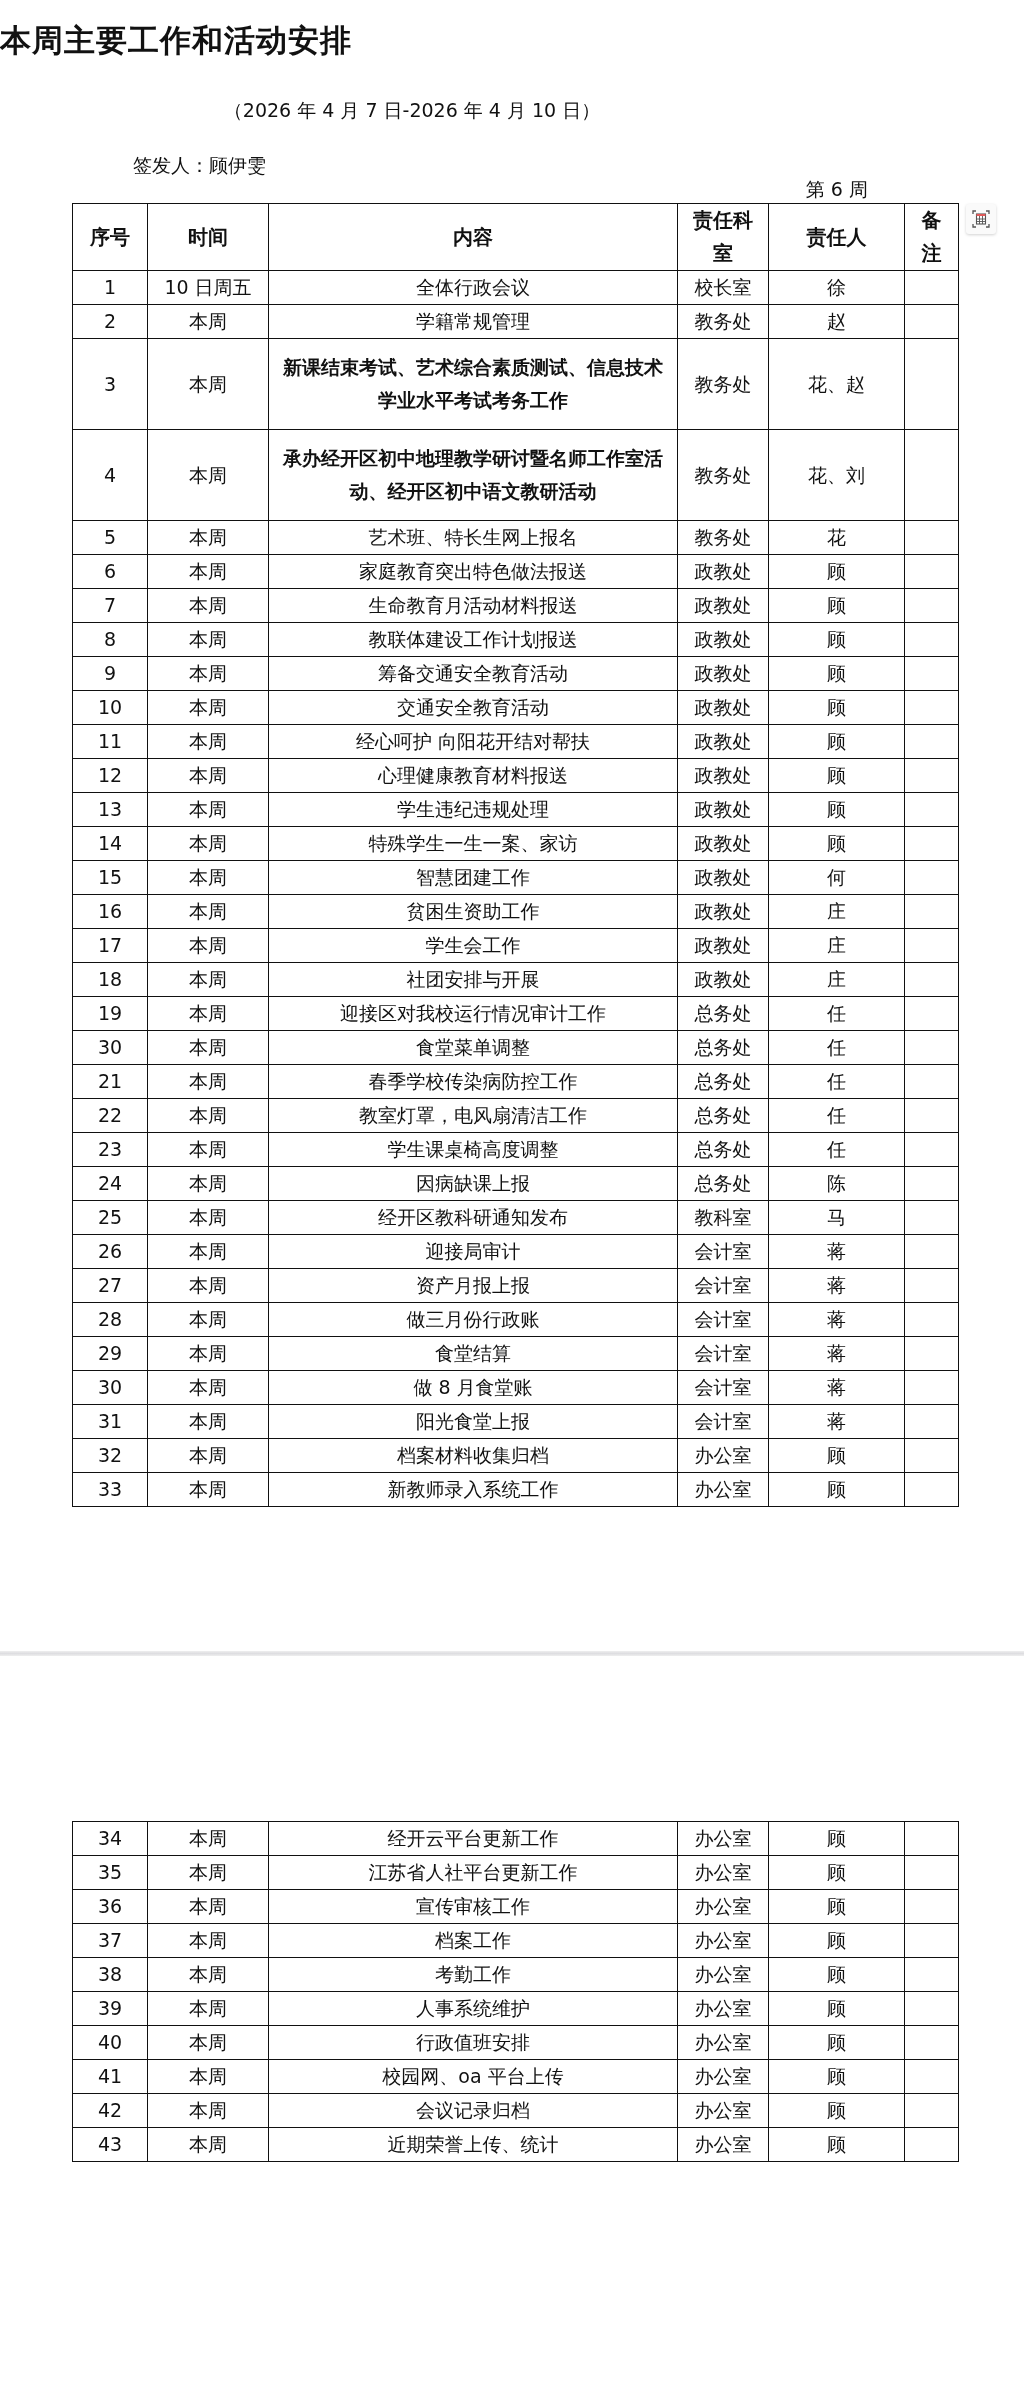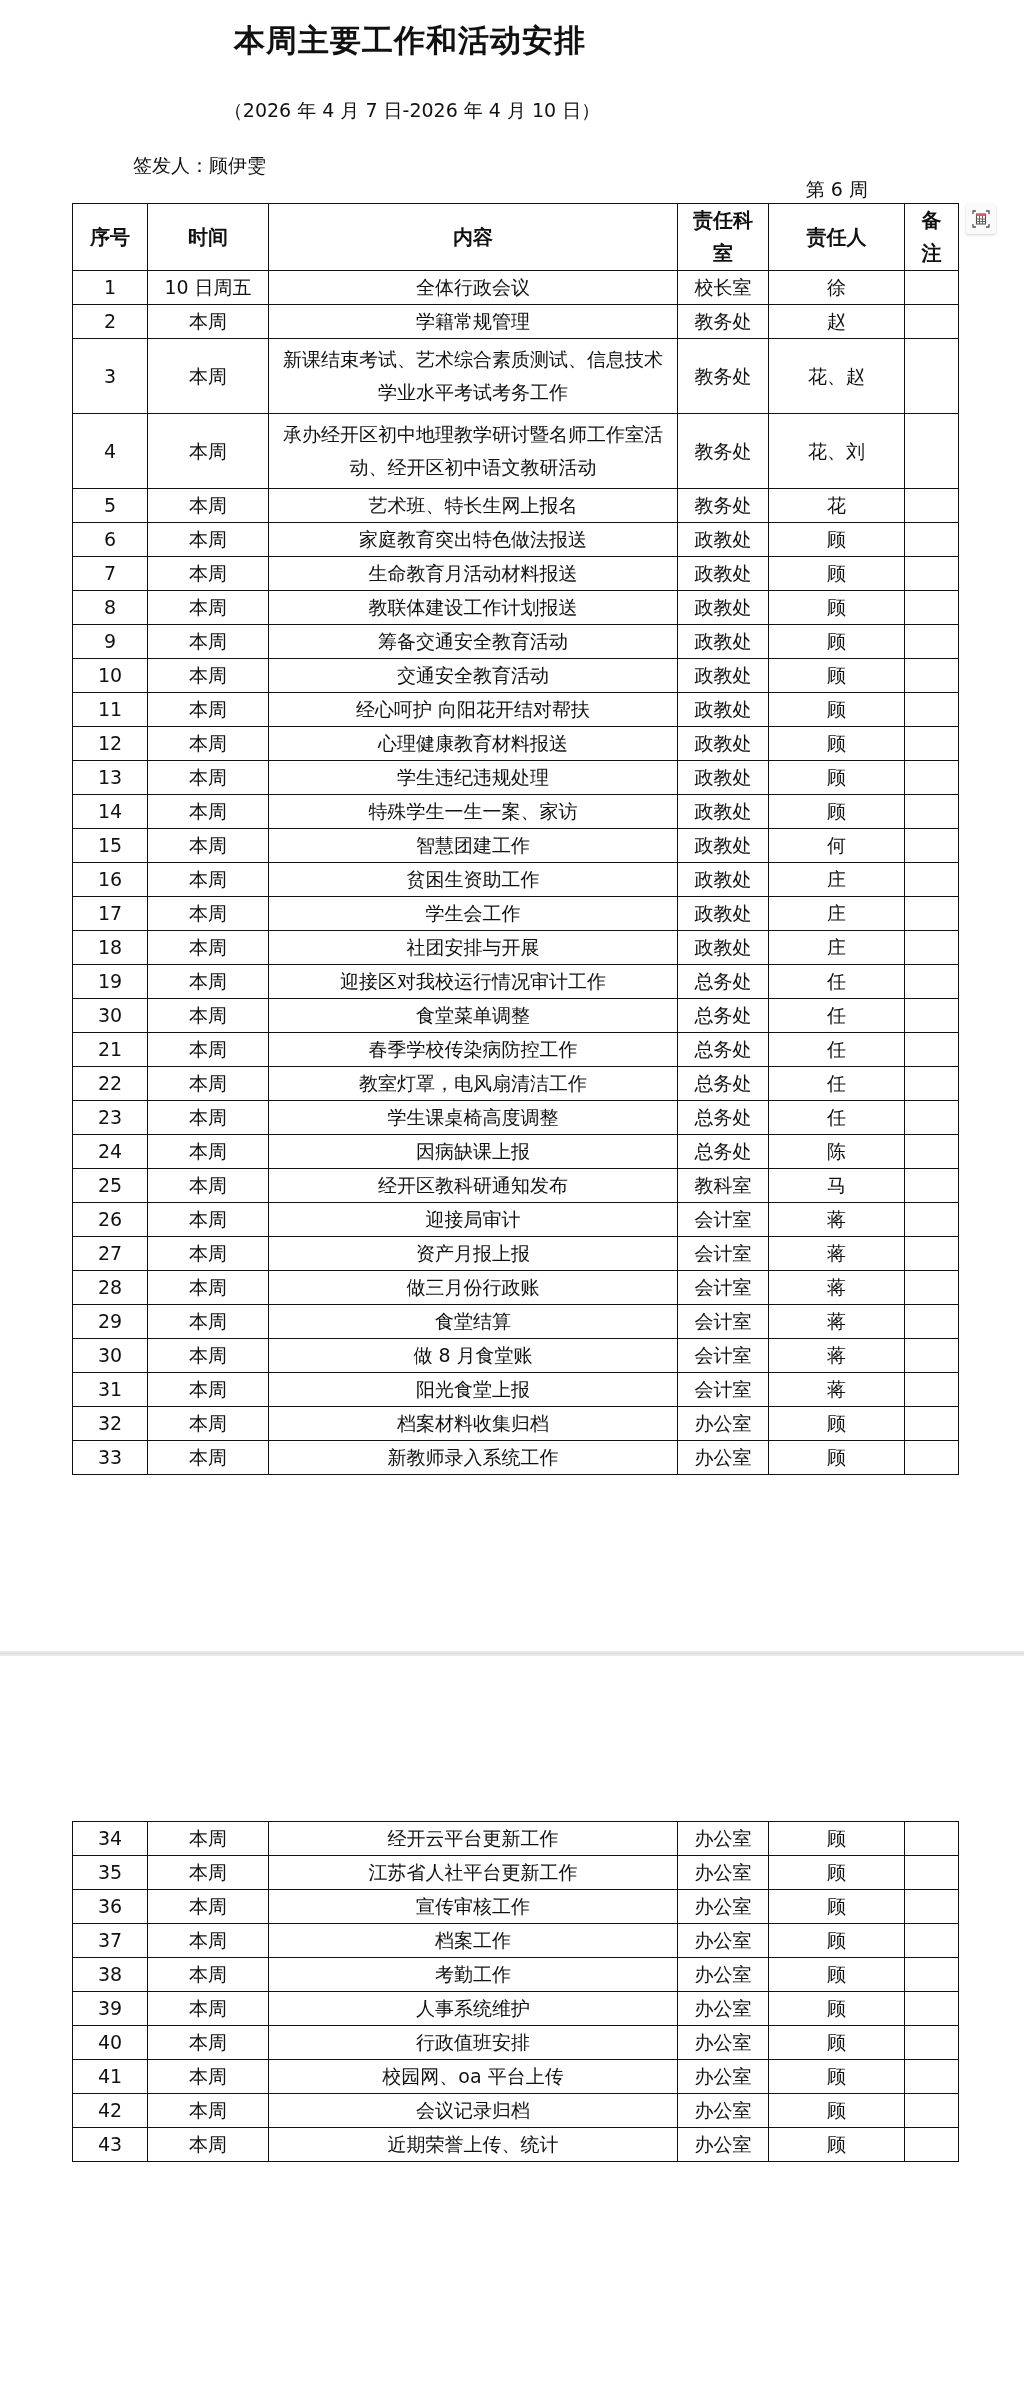--- a/index.html
+++ b/index.html
@@ -29,21 +29,20 @@
       top: 1651px;
       width: 1024px;
       height: 5px;
       background: linear-gradient(#eeeeef, #dedee1 50%, #eeeeef);
     }
     .doc-title {
       position: absolute;
       top: 18px;
       left: 0;
       width: 820px;
-      text-align: center;
       font-size: 31px;
       font-weight: bold;
       letter-spacing: 1px;
       line-height: 44px;
     }
     .doc-subtitle {
       position: absolute;
       top: 96px;
       left: 0;
       width: 824px;
@@ -85,22 +84,23 @@
       font-weight: bold;
       font-size: 20px;
       height: 66px;
     }
     table.sched th.wrap, table.sched td.wrap {
       white-space: normal;
       line-height: 33px;
     }
     table.sched tr.tall td { height: 66px; }
     table.sched td.content.wrap {
-      padding: 4px 10px;
+      padding: 12px 10px;
       line-height: 33px;
+      font-weight: bold;
     }
     .table-1 { top: 203px; }
     .table-2 { top: 1809px; margin-top: 12px; }
 
     col.c-no { width: 75px; }
     col.c-time { width: 121px; }
     col.c-content { width: 409px; }
     col.c-dept { width: 91px; }
     col.c-person { width: 136px; }
     col.c-note { width: 54px; }

